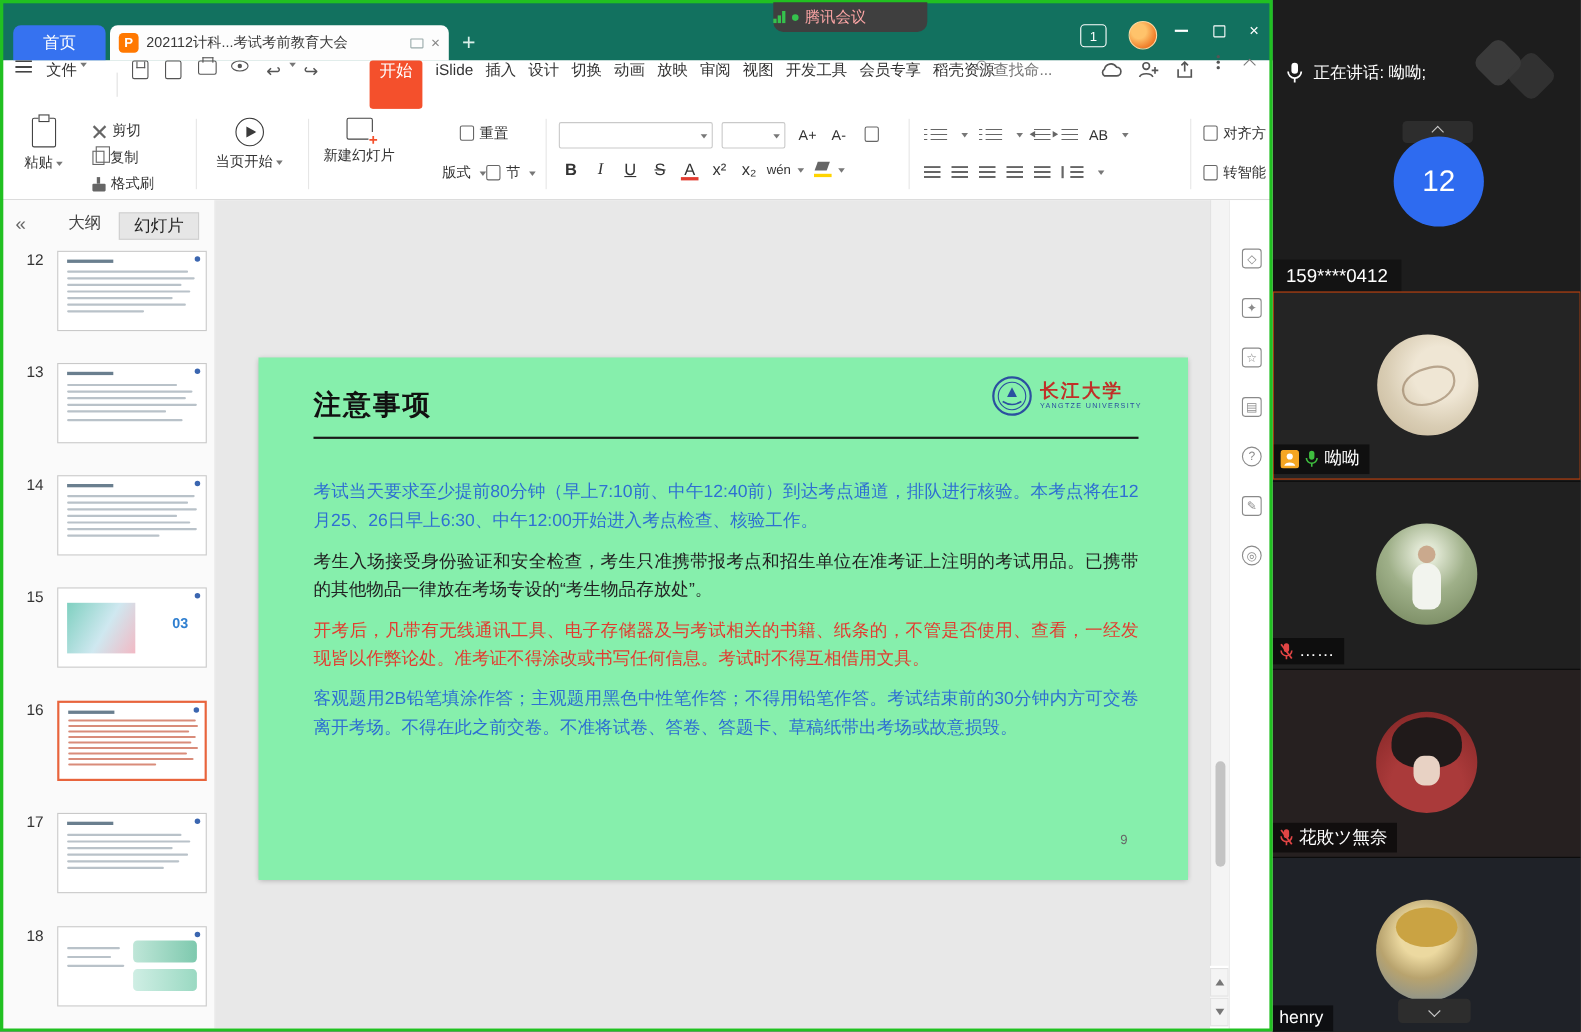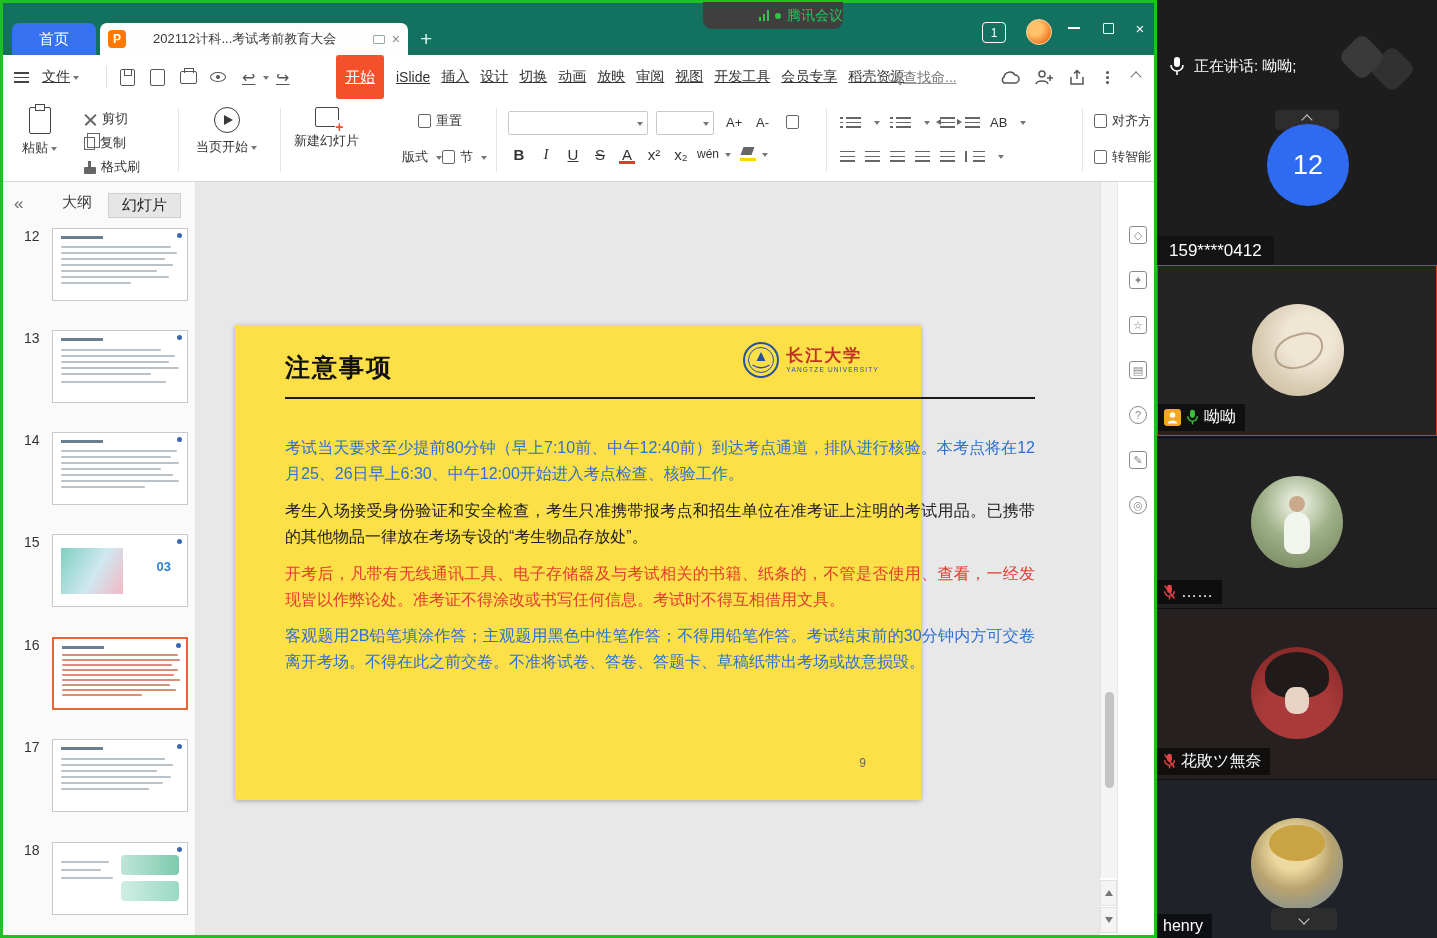--- a/index.html
+++ b/index.html
@@ -12,44 +12,44 @@
   .share-frame { position:absolute; left:0; top:0; width:1157px; height:938px; border:3px solid #21c021; pointer-events:none; z-index:90; }
 
   
   .titlebar { position:absolute; left:0; top:0; width:1157px; height:55px; background:#12715f; }
   .home-tab { position:absolute; left:12px; top:23px; width:84px; height:32px; background:#3672f0; color:#fff;
     border-radius:7px 7px 0 0; display:flex; align-items:center; justify-content:center; font-size:15px; }
   .doc-tab { position:absolute; left:100px; top:23px; width:308px; height:32px; background:#fdfdfd; color:#3a3a3a;
     border-radius:7px 7px 0 0; display:flex; align-items:center; gap:7px; padding:0 8px; font-size:13px; }
   .ppt-ico { width:18px; height:18px; border-radius:4px; background:#ff7800; color:#fff; font-weight:bold;
     font-size:12px; display:flex; align-items:center; justify-content:center; flex:0 0 auto; }
-  .doc-title { flex:1; white-space:nowrap; overflow:hidden;margin-left:20px; }
+  .doc-title { flex:1; white-space:nowrap; overflow:hidden; }
   .mini-monitor { width:12px; height:9px; border:1.4px solid #9aa; border-radius:1px; flex:0 0 auto; }
   .tab-close { color:#888; font-size:14px; flex:0 0 auto; }
   .newtab { position:absolute; left:420px; top:26px; color:#d9efe9; font-size:21px; line-height:26px; }
   .doc-badge { position:absolute; left:982px; top:22px; width:24px; height:21px; border:1.6px solid #fff; border-radius:4px;
     color:#fff; font-size:12px; display:flex; align-items:center; justify-content:center; }
   .user-avatar { position:absolute; left:1026px; top:19px; width:26px; height:26px; border-radius:50%;
     background:radial-gradient(circle at 35% 35%, #ffc36b 0 30%, #f07f2c 70%, #cf4f12); border:1px solid #ffd9a0; }
   .win-btn { position:absolute; top:14px; width:32px; height:28px; display:flex; align-items:center; justify-content:center; color:#fff; }
   .wb-min { left:1058px; } .wb-max { left:1092px; } .wb-close { left:1124px; font-size:15px; }
   .min-bar { width:12px; height:2px; background:#fff; }
   .max-box { width:11px; height:11px; border:1.6px solid #fff; border-radius:1px; }
 
   
   .meet-pill-top { position:absolute; left:703px; top:2px; width:140px; height:27px; background:#3f3f3f; z-index:95;
-    border-radius:0 0 9px 9px; display:flex; align-items:center; justify-content:flex-end; gap:6px; color:#22c55e; font-size:14px; }
+    border-radius:0 0 9px 9px; display:flex; align-items:center; justify-content:flex-start; gap:6px; color:#fca5a5; font-size:14px; }
   .sig { display:flex; align-items:flex-end; gap:1.5px; height:11px; }
   .sig i { display:block; width:2.5px; background:#35c24d; }
   .sig i:nth-child(1){height:4px} .sig i:nth-child(2){height:7px} .sig i:nth-child(3){height:11px}
   .gdot { width:6px; height:6px; border-radius:50%; background:#35c24d; }
 
   
   .menurow { position:absolute; left:0; top:55px; width:1157px; height:44px; background:#fff; font-size:14px; color:#333; }
-  .menurow > div { position:absolute; top:0; height:44px; display:flex; align-items:center;text-decoration:underline; }
+  .menurow > div { position:absolute; top:0; height:44px; display:flex; align-items:flex-start; }
   .burger { width:15px; height:11px; background:repeating-linear-gradient(to bottom,#444 0 1.8px,transparent 1.8px 4.6px); }
   .vline { position:absolute; top:11px; width:1px; height:22px; background:#e0e0e0; }
   .qbtn { color:#555; font-size:16px; }
   .ico-doc { display:inline-block; width:15px; height:17px; border:1.6px solid #555; border-radius:2px; position:relative; }
   .ico-floppy::after { content:""; position:absolute; left:3px; top:0; width:6px; height:5px; border:1.3px solid #555; border-top:none; }
   .ico-print { display:inline-block; width:17px; height:13px; border:1.6px solid #555; border-radius:2px; position:relative; }
   .ico-print::before { content:""; position:absolute; left:3px; top:-4px; width:8px; height:4px; border:1.3px solid #555; border-bottom:none; }
   .ico-eye { display:inline-block; width:16px; height:10px; border:1.6px solid #555; border-radius:50%; position:relative; }
   .ico-eye::after { content:""; position:absolute; left:4.5px; top:1.5px; width:4px; height:4px; border-radius:50%; background:#555; }
   .caret { display:inline-block; width:0; height:0; border:3.5px solid transparent; border-top:4.5px solid #777; margin-left:3px; position:relative; top:2px; }
@@ -119,21 +119,21 @@
   .mtitle { position:absolute; left:8px; top:7px; width:42px; height:3px; background:#6a7f8f; }
   .mline { position:absolute; left:8px; height:2px; background:#b9c2c9; border-radius:1px; }
   .thumb.dense .mline { background:#d98c7a; }
   .mimg { position:absolute; left:8px; top:13px; width:62px; height:46px; background:linear-gradient(120deg,#7fd0c0,#cfe8f0 55%,#f2b9c4); }
   .m03 { position:absolute; right:16px; top:24px; color:#2f7fd0; font-weight:bold; font-size:13px; }
   .mgreen1 { position:absolute; right:8px; top:12px; width:58px; height:20px; border-radius:4px; background:linear-gradient(90deg,#bfe6d8,#7ec9ae); }
   .mgreen2 { position:absolute; right:8px; top:38px; width:58px; height:20px; border-radius:4px; background:linear-gradient(90deg,#cfeee4,#9ad9c2); }
 
   
   .canvas { position:absolute; left:196px; top:182px; width:904px; height:753px; background:#e8e8e8; }
-  .slide { position:absolute; left:39px; top:143px; width:686px; height:475px; background:#fde047; box-shadow:0 1px 5px rgba(0,0,0,.28); }
+  .slide { position:absolute; left:39px; top:143px; width:845px; height:475px; background:#86efac; box-shadow:0 1px 5px rgba(0,0,0,.28); }
   .s-title { position:absolute; left:50px; top:26px; font-size:25px; font-weight:bold; color:#111; letter-spacing:2px; }
   .s-rule { position:absolute; left:50px; top:72px; width:750px; height:2px; background:#1a1a1a; }
   .s-logo { position:absolute; right:42px; top:16px; display:flex; align-items:center; gap:6px; }
   .logo-txt { display:flex; flex-direction:column; line-height:1.1; }
   .logo-cn { color:#c03028; font-size:17px; font-weight:bold; font-family:"Liberation Serif","DejaVu Serif",serif; letter-spacing:2px; }
   .logo-en { color:#2b4fa0; font-size:6.5px; letter-spacing:1.2px; }
   .s-body { position:absolute; left:50px; top:110px; width:750px; }
   .s-body p { font-size:16px; line-height:1.62; margin-bottom:11px; text-align:justify; }
   .p-blue { color:#2e6fd2; } .p-dark { color:#222; } .p-red { color:#e23c30; }
   .s-pagenum { position:absolute; right:55px; bottom:30px; font-size:12px; color:#666; }

